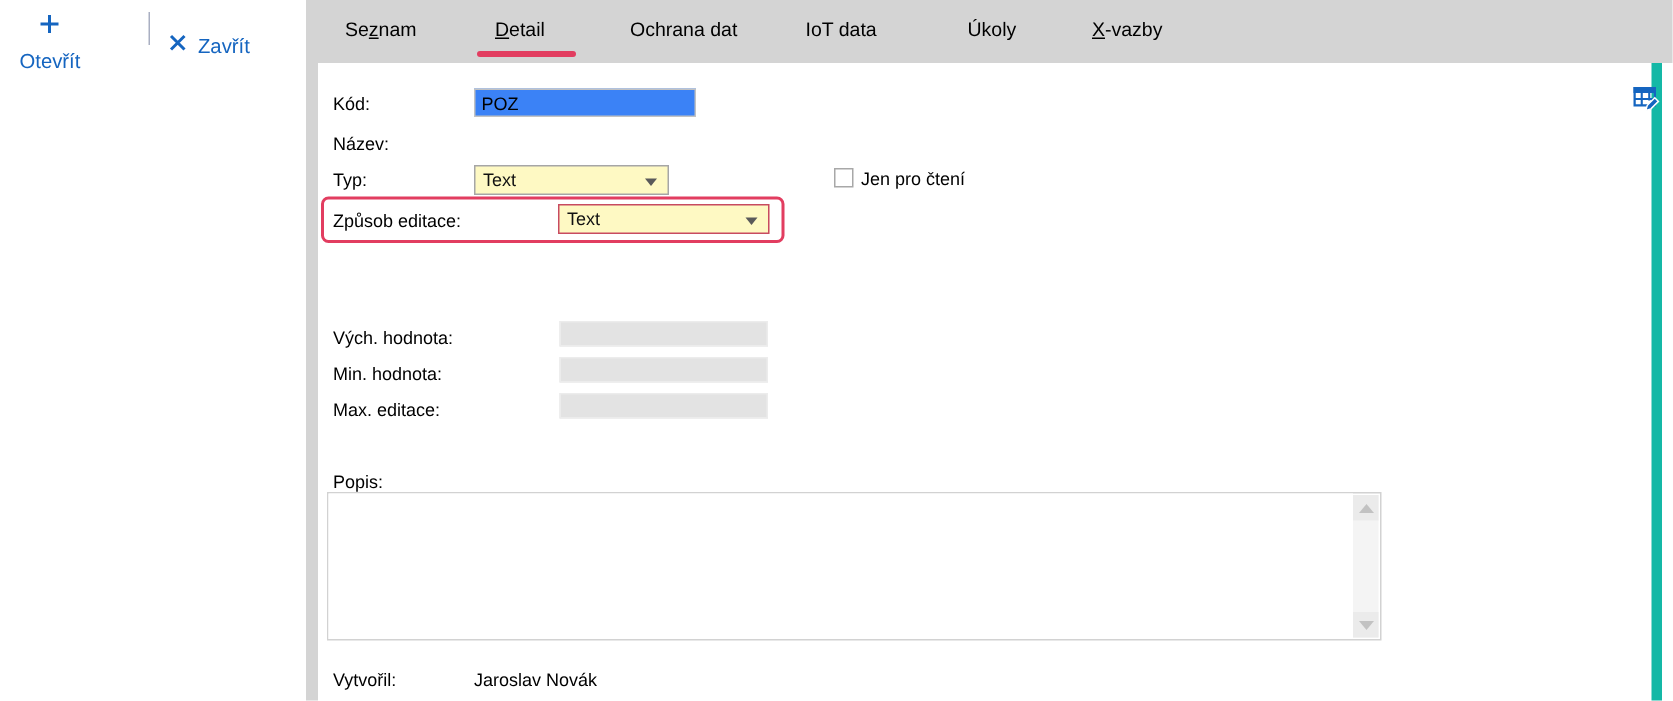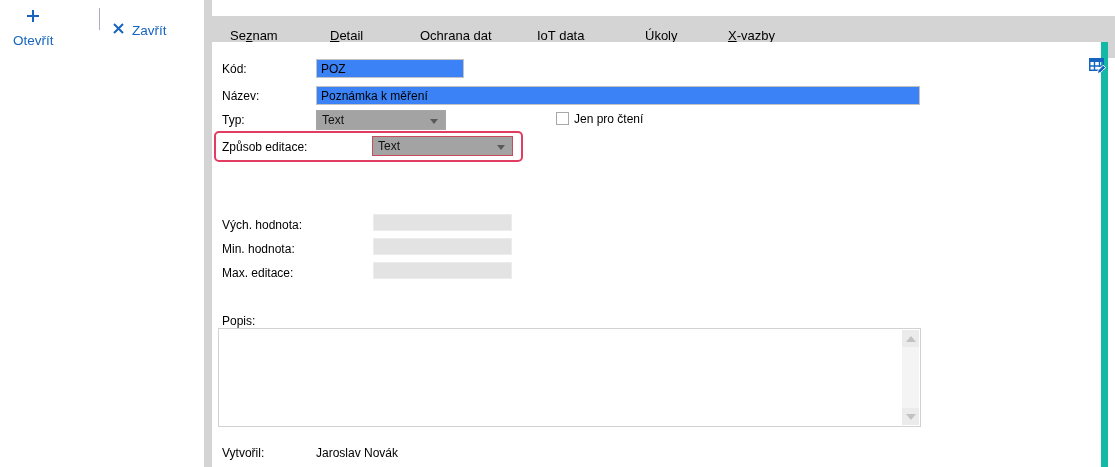--- a/index.html
+++ b/index.html
@@ -15,35 +15,35 @@
   #btn-close { left:112px; top:22px;justify-content:center; }
   #toolbar-divider { left:99px; top:8px; width:1px; height:22px; background:#a9afc2; }
   #nav-item { left:6px; top:40px; width:183px; height:38px; background:#efefef;
     border:1.5px solid #e23d60; border-radius:5px; display:flex; align-items:center; cursor:pointer; }
   .parallelogram { width:17px; height:15px; background:#a3a3a3; transform:skewX(-24deg);
     margin-left:32px; }
   #nav-item-label { margin-left:13px; font-size:12px; color:#000; }
 
   
   #strip { left:204px; top:0; width:8px; height:467px; background:#d4d4d4; }
-  #tabbar { left:204px; top:16px; width:911px; height:42px; background:#d4d4d4; }
+  #tabbar { left:204px; top:0; width:911px; height:42px; background:#d4d4d4; }
   .tab { position:absolute; top:12px; font-size:13px; color:#000; cursor:pointer; white-space:nowrap; }
   .tab .u { text-decoration:underline; }
   #tab-seznam { left:26px; } #tab-detail { left:126px; } #tab-ochrana { left:216px; }
   #tab-iot { left:333px; } #tab-ukoly { left:441px; } #tab-xvazby { left:524px; }
   #tab-underline { position:absolute; left:114px; top:34px; width:66px; height:4px;
     background:#e23d60; border-radius:2px; }
 
   
   #content { left:212px; top:42px; width:896px; height:425px; background:#fff;
     border-right:7px solid #14b8a6; }
   .flabel { position:absolute; left:10px; color:#000; }
   .tinput { position:absolute; border:1px solid #c2c2c2; background:#3b82f6; height:19px;
     font-family:inherit; font-size:12px; padding:0 4px; color:#000; }
-  .combo { position:absolute; border:1px solid #a6a6a6; background:#a3a3a3; height:20px;
+  .combo { position:absolute; border:1px solid #a6a6a6; background:#fef9c3; height:20px;
     display:flex; align-items:center; padding-left:5px; cursor:pointer; }
   .combo .arrow { position:absolute; right:7px; top:8px; width:0; height:0;
     border-left:4.5px solid transparent; border-right:4.5px solid transparent;
     border-top:5px solid #5a5a5a; }
   .disabled-field { position:absolute; width:139px; height:17px; background:#e3e3e3;
     border:1px solid #ececec; }
   #highlight-box { left:2px; top:89px; width:309px; height:31px; border:2.5px solid #e23d60;
     border-radius:5px; pointer-events:none; }
   #combo-zpusob { border-color:#c84b60; }
   #checkbox-jpc { left:344px; top:70px; width:13px; height:13px; appearance:none;
@@ -97,21 +97,20 @@
   <div class="tab" id="tab-ukoly"><span>Úkoly</span><span class="u"></span><span></span></div>
   <div class="tab" id="tab-xvazby"><span></span><span class="u">X</span><span>-vazby</span></div>
 </div>
 
 <div id="content" class="abs">
 
   <span class="flabel" style="top:20px">Kód:</span>
   <input class="tinput" style="left: 104px; top: 17px; width: 148px;" value="POZ">
 
   <span class="flabel" style="top:47px">Název:</span>
-  <input class="tinput" style="left: 104px; top: 44px; width: 604px;" value="Poznámka k měření">
 
   <span class="flabel" style="top:71px">Typ:</span>
   <div class="combo" style="left:104px; top:68px; width:130px;">
     <span>Text</span>
     <span class="arrow"></span>
   </div>
 
   <input type="checkbox" id="checkbox-jpc" class="abs" style="">
   <span class="flabel" style="left:362px; top:70px">Jen pro čtení</span>
 

